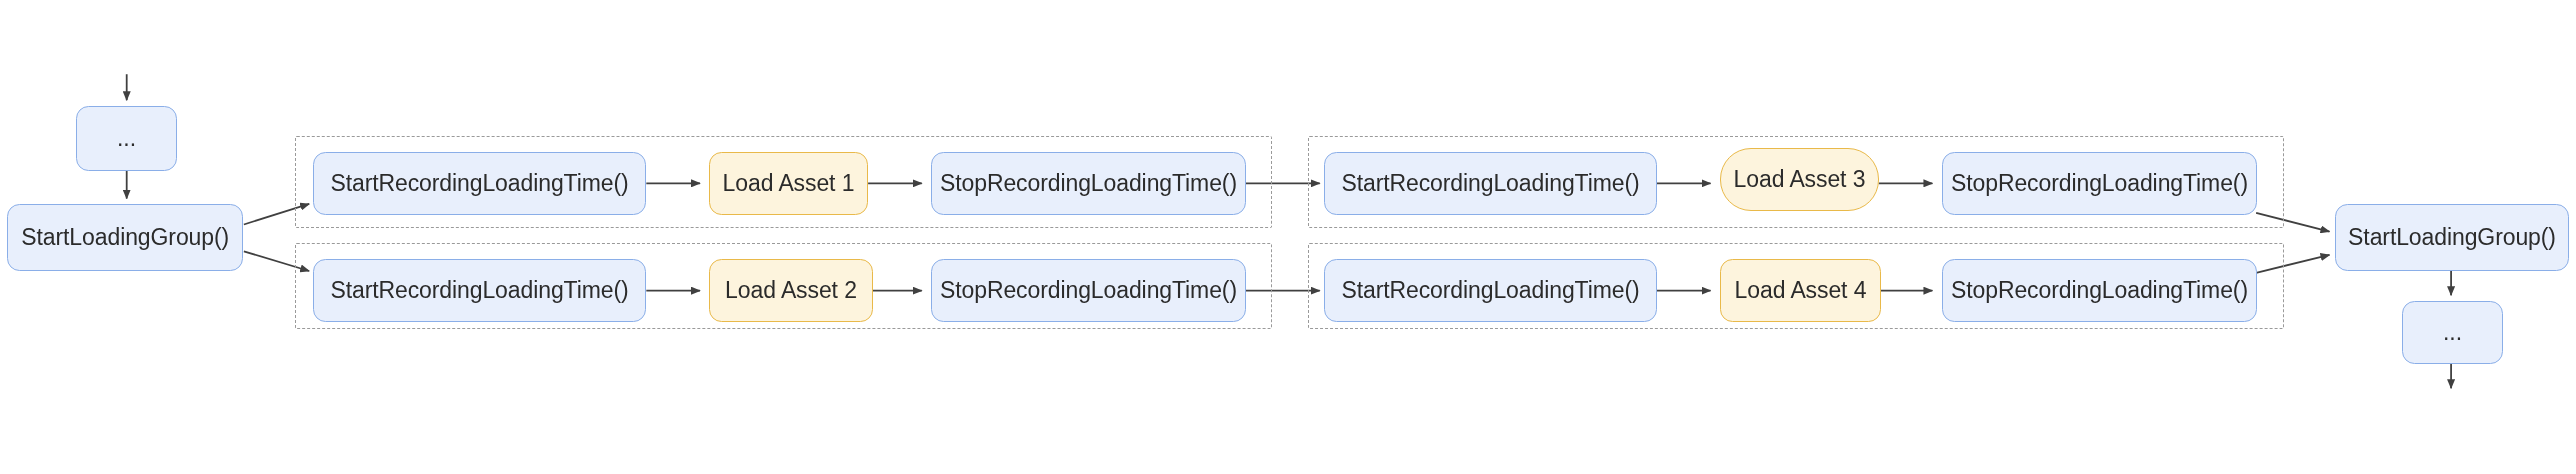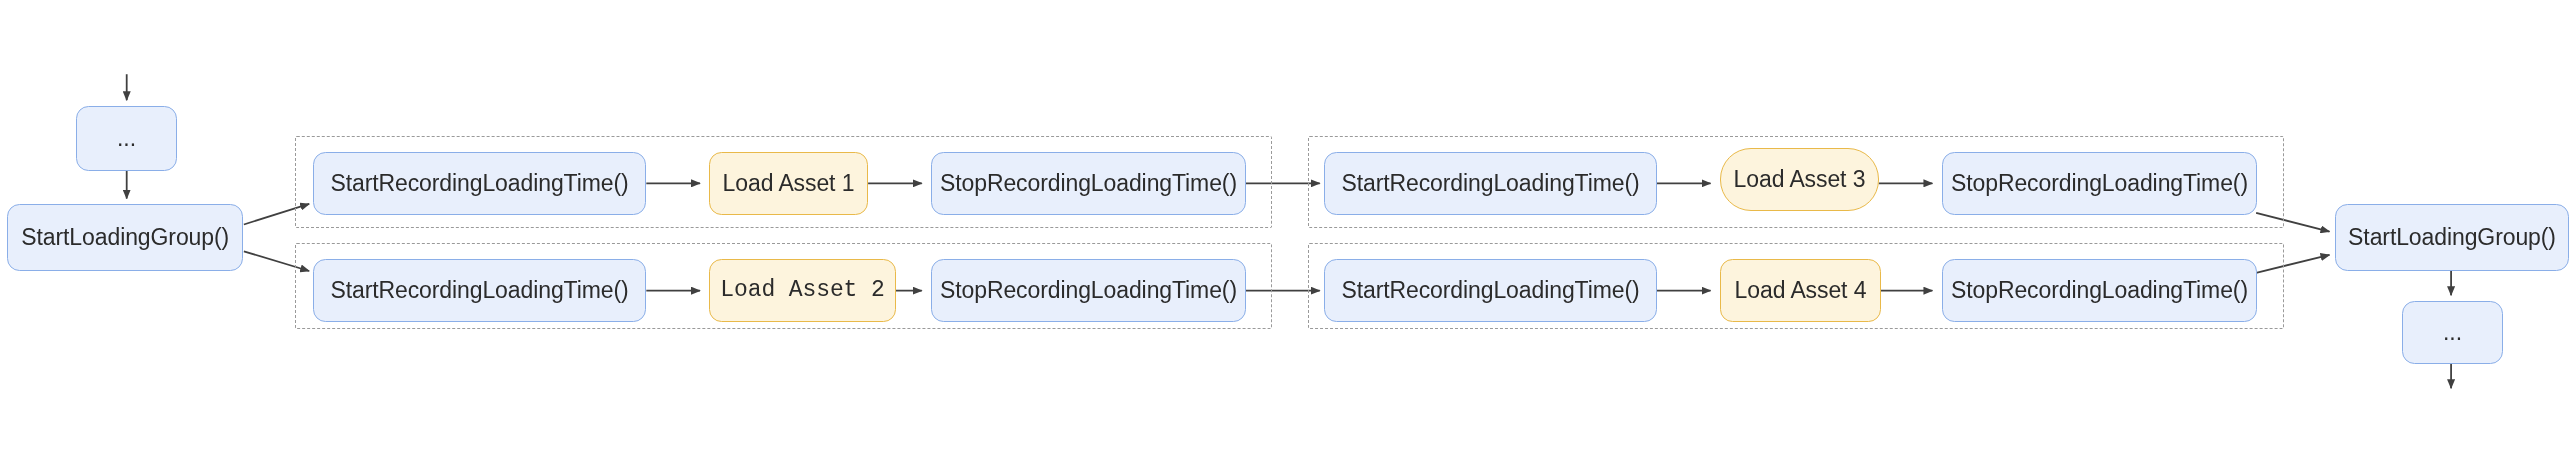--- a/index.html
+++ b/index.html
@@ -88,21 +88,21 @@
   <div class="node blue" style="left:7.2px;top:204px;width:236px;height:67px;">StartLoadingGroup()</div>
 
   <div class="group-box" style="left:295px;top:136px;width:977px;height:92px;"></div>
   <div class="group-box" style="left:295px;top:243px;width:977px;height:86px;"></div>
 
   <div class="node blue" style="left:313px;top:152px;width:333px;height:63px;">StartRecordingLoadingTime()</div>
   <div class="node yellow" style="left:709px;top:152px;width:159px;height:63px;">Load Asset 1</div>
   <div class="node blue" style="left:931px;top:152px;width:315px;height:63px;">StopRecordingLoadingTime()</div>
 
   <div class="node blue" style="left:313px;top:259px;width:333px;height:63px;">StartRecordingLoadingTime()</div>
-  <div class="node yellow" style="left:709px;top:259px;width:187px;height:63px;font-family:Liberation Mono, monospace;">Load Asset 2</div>
+  <div class="node yellow" style="left:709px;top:259px;width:164px;height:63px;">Load Asset 2</div>
   <div class="node blue" style="left:931px;top:259px;width:315px;height:63px;">StopRecordingLoadingTime()</div>
 
   <div class="group-box" style="left:1308px;top:136px;width:976px;height:92px;"></div>
   <div class="group-box" style="left:1308px;top:243px;width:976px;height:86px;"></div>
 
   <div class="node blue" style="left:1324px;top:152px;width:333px;height:63px;">StartRecordingLoadingTime()</div>
   <div class="node yellow" style="left:1720px;top:148px;width:159px;height:63px;border-radius:31px;">Load Asset 3</div>
   <div class="node blue" style="left:1942px;top:152px;width:315px;height:63px;">StopRecordingLoadingTime()</div>
 
   <div class="node blue" style="left:1324px;top:259px;width:333px;height:63px;">StartRecordingLoadingTime()</div>

